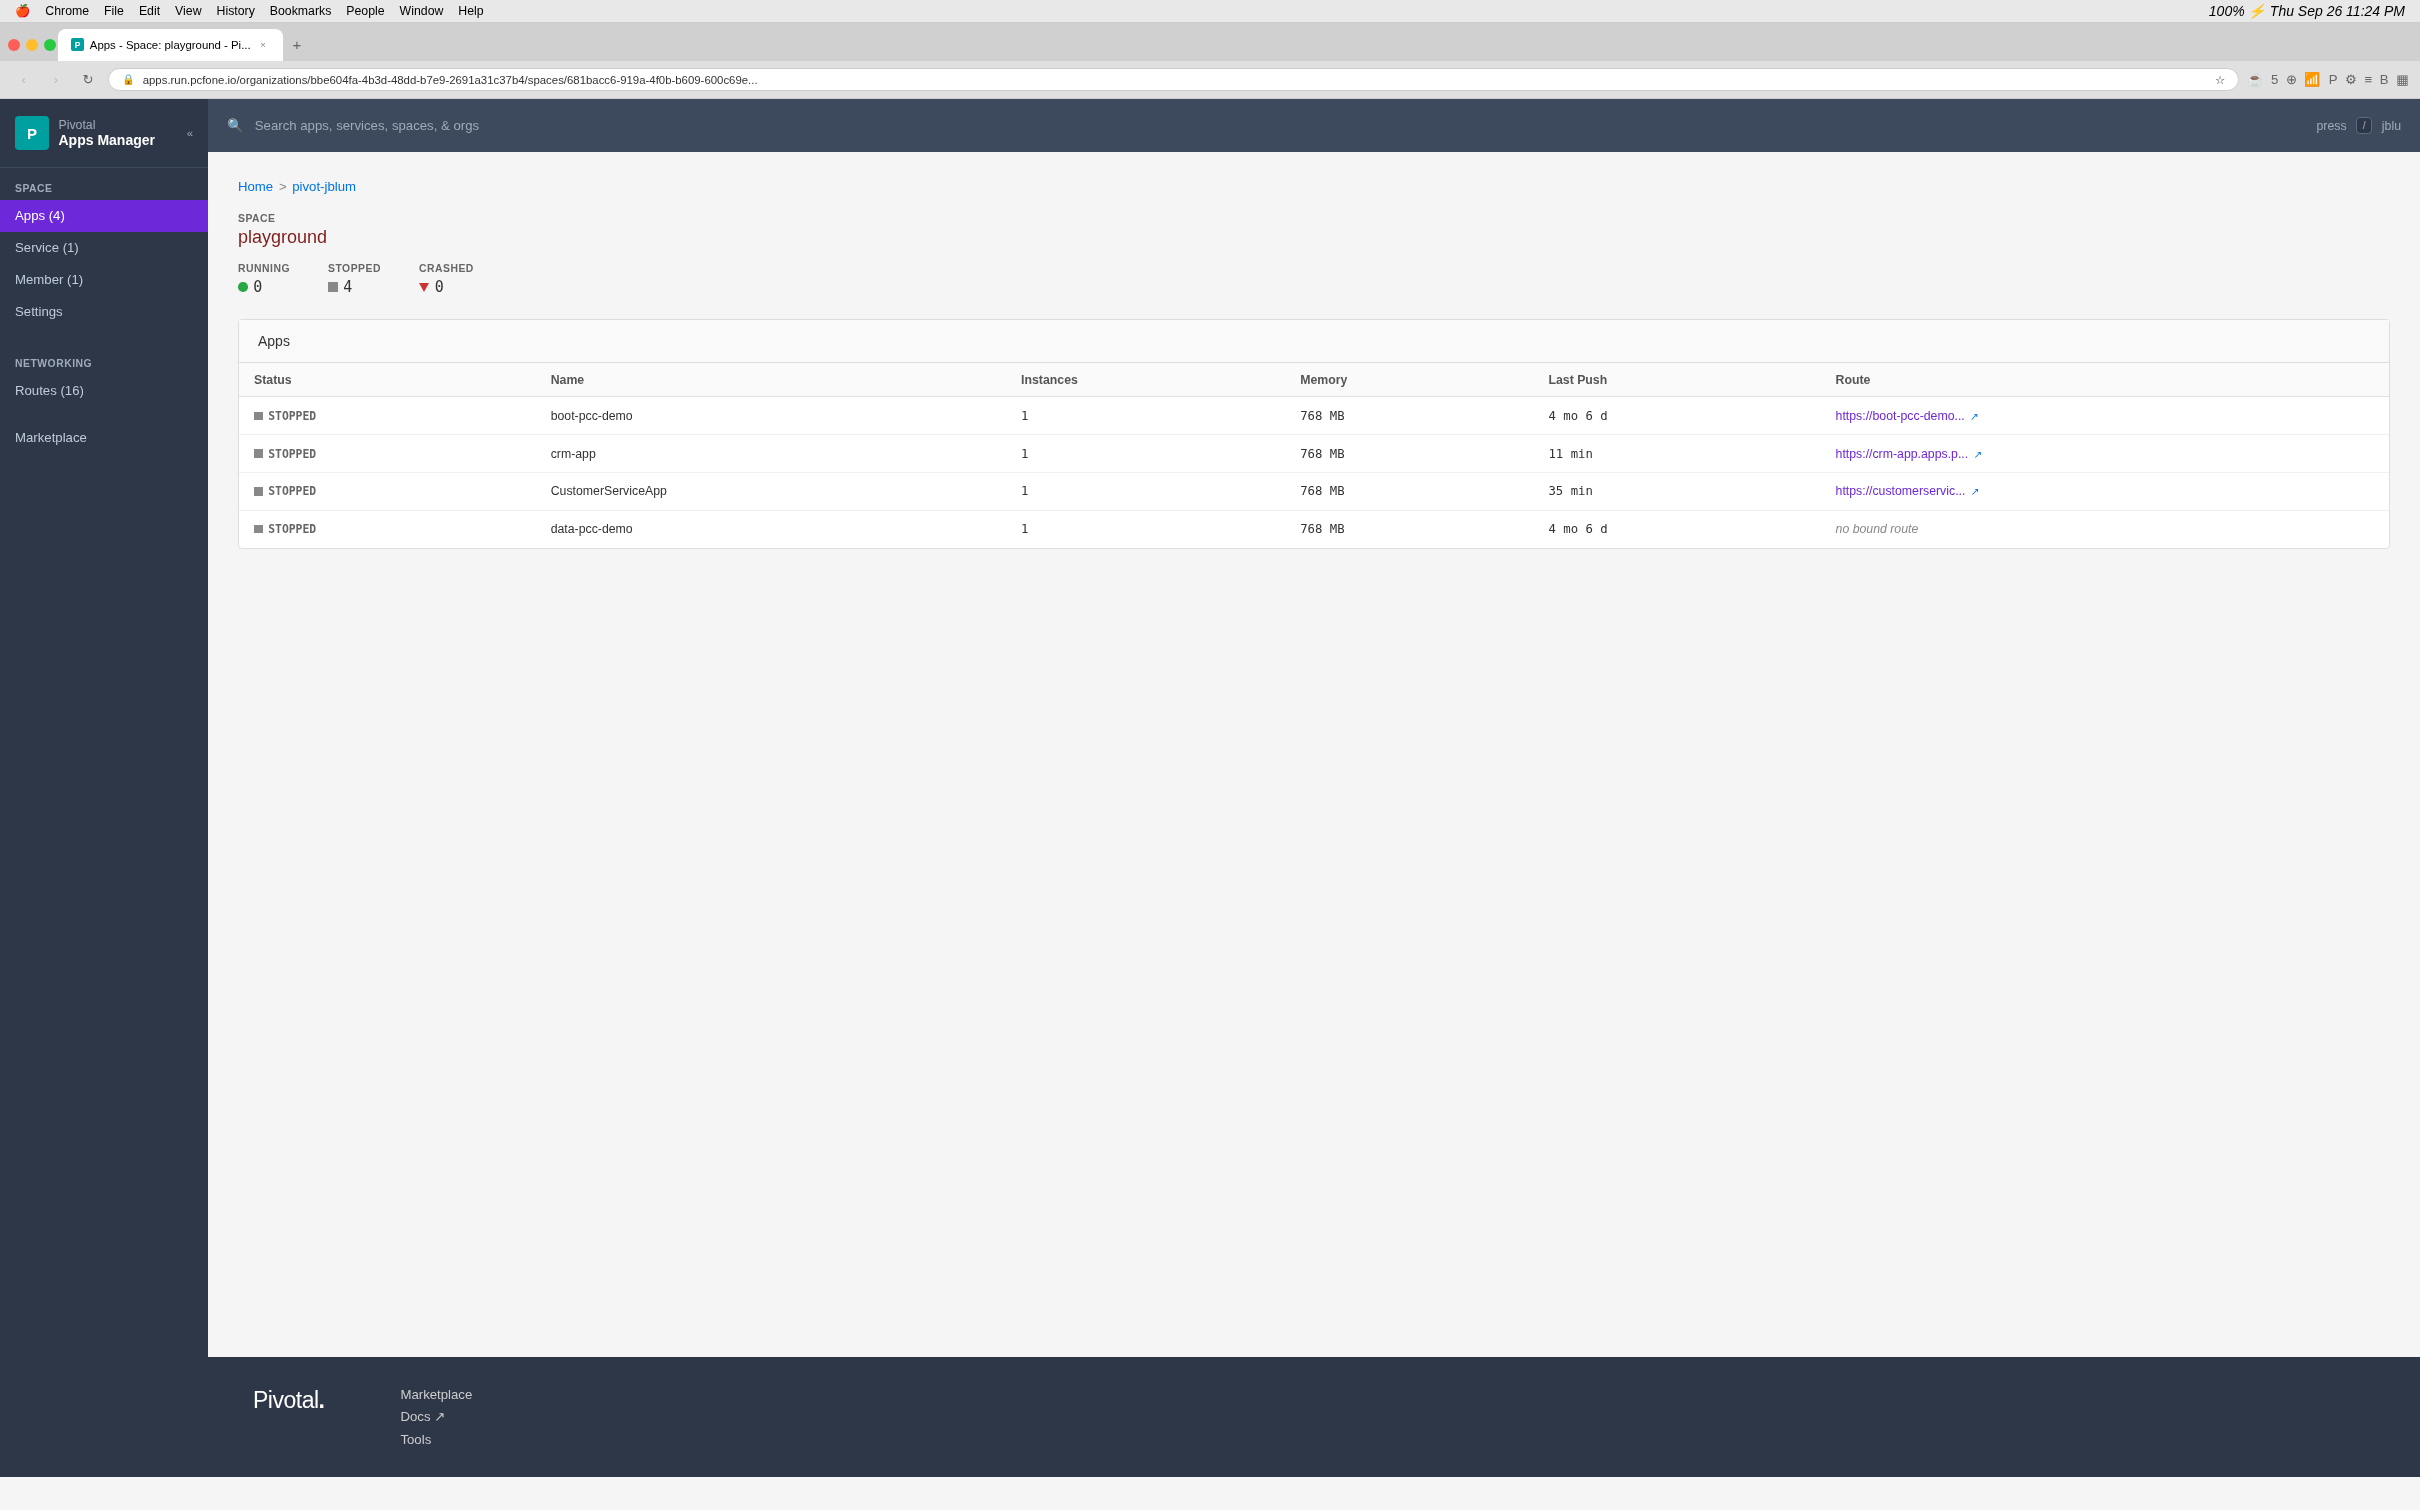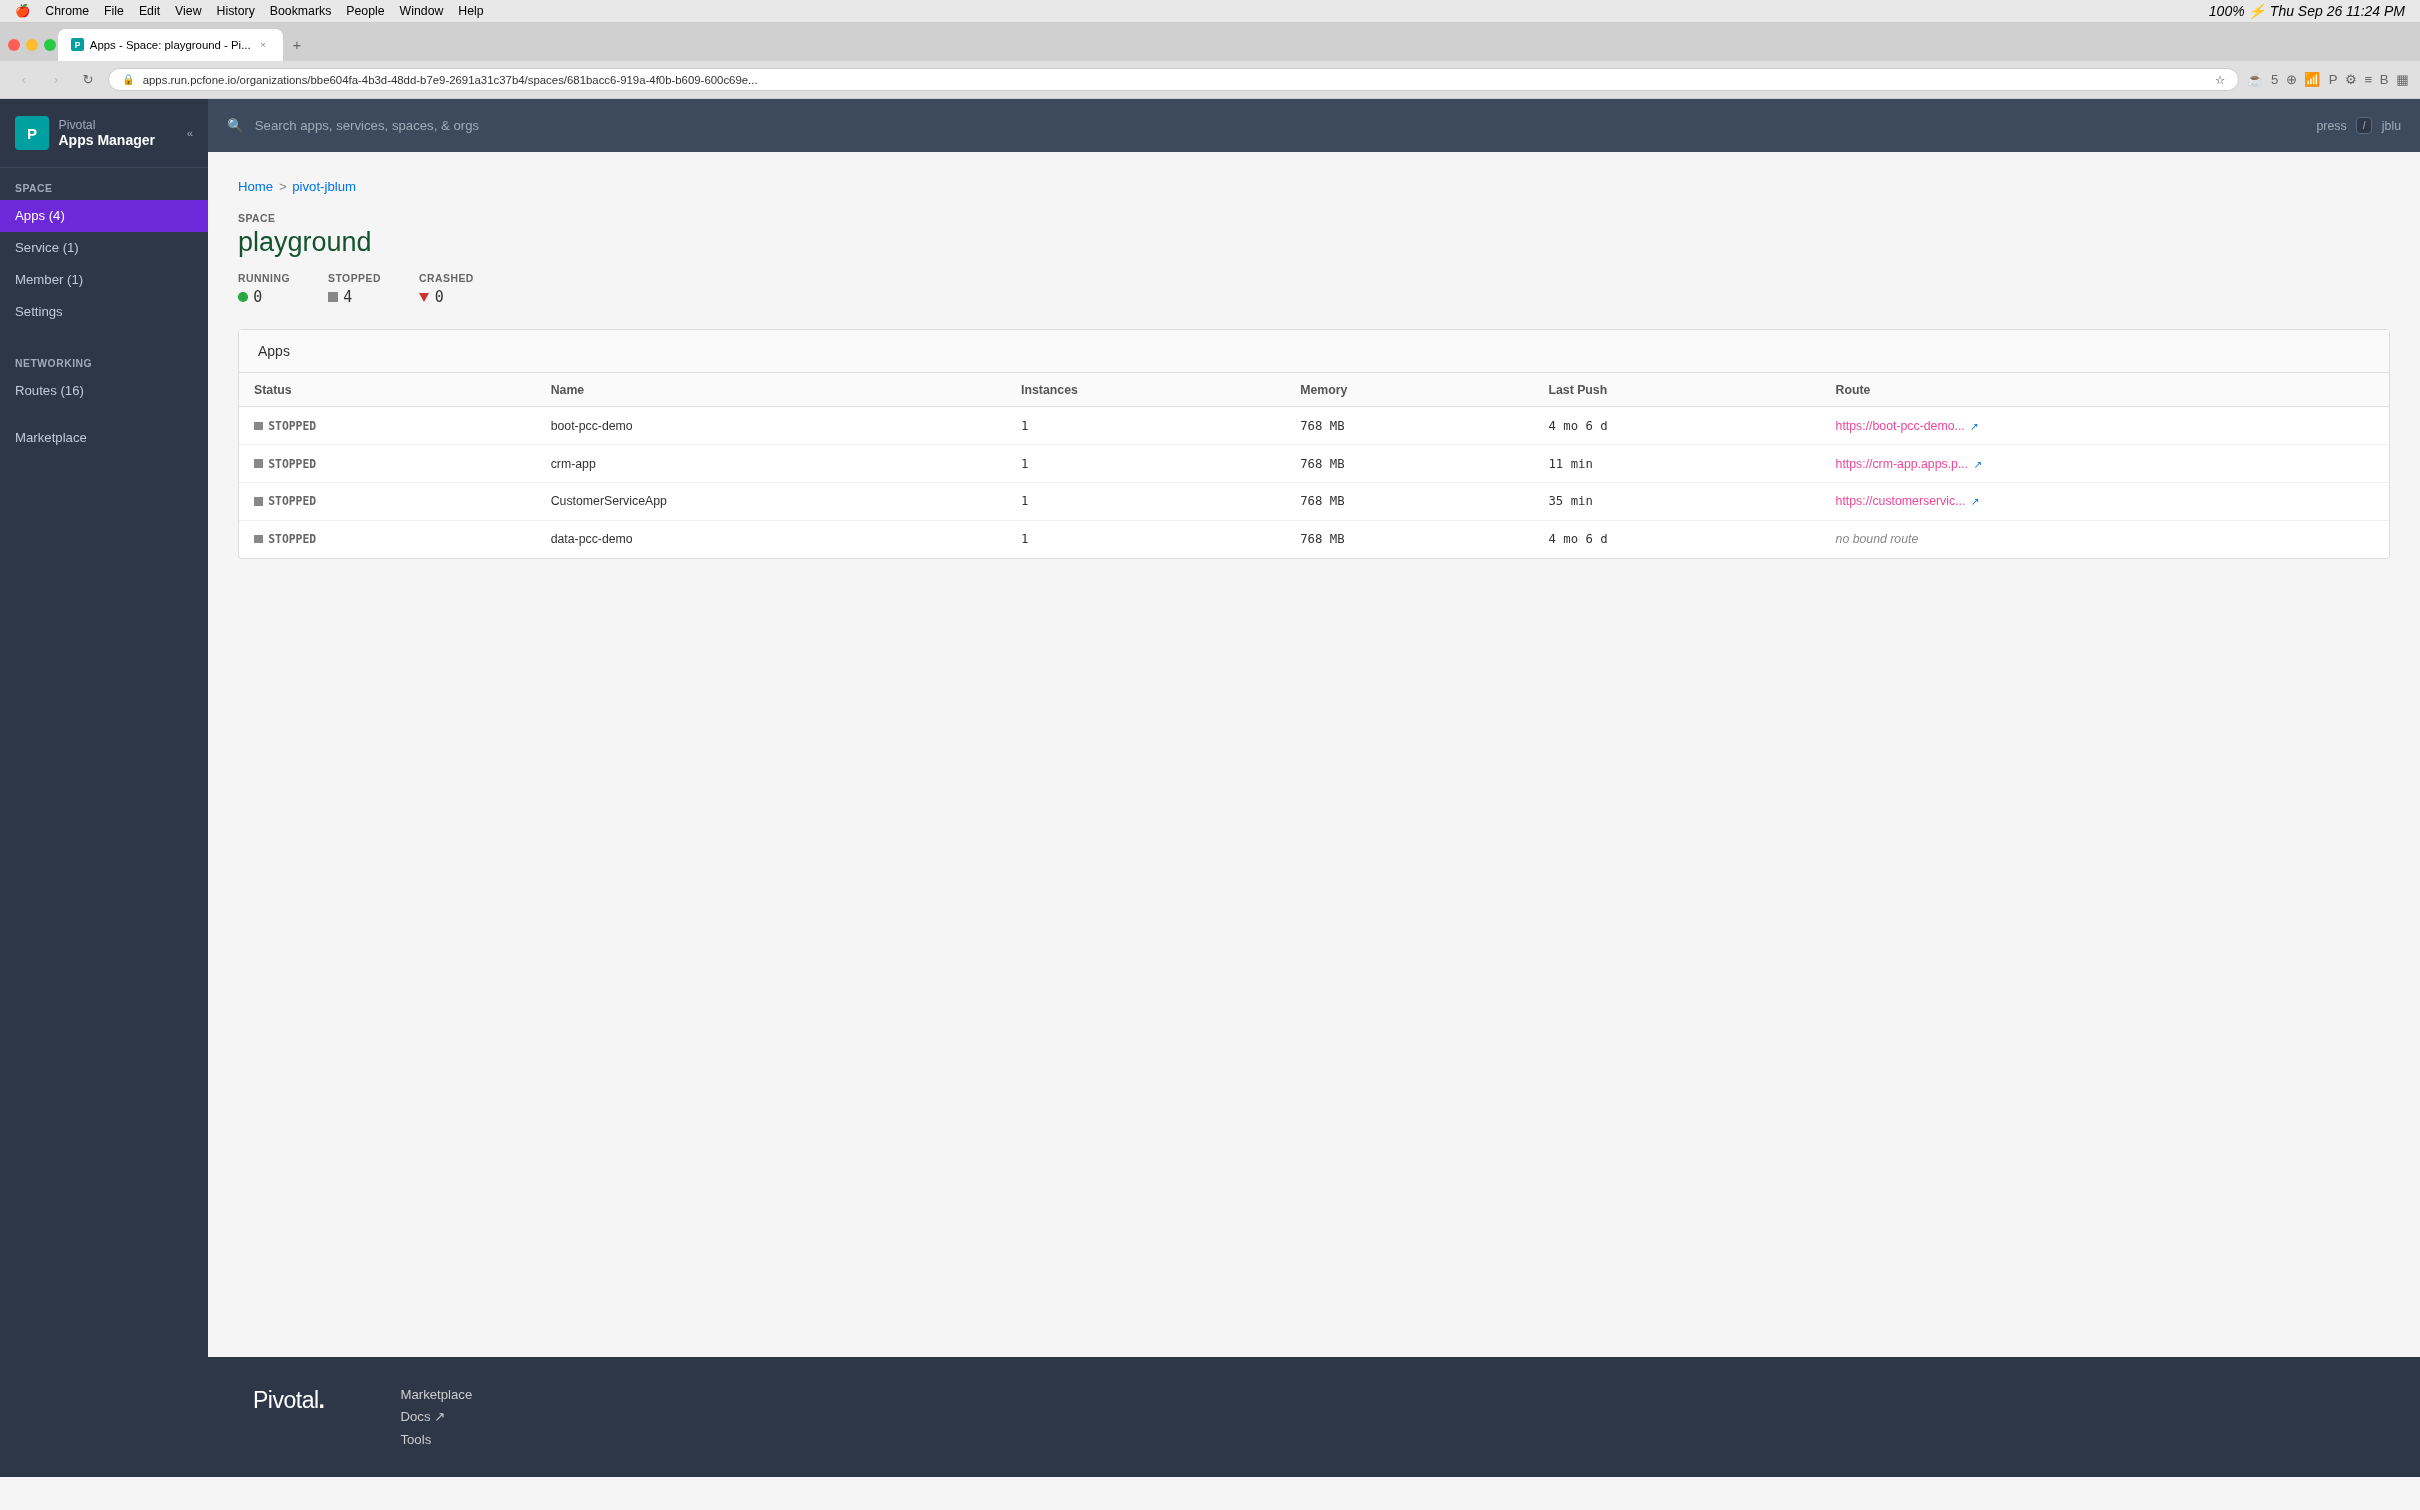--- a/index.html
+++ b/index.html
@@ -60,41 +60,41 @@
 
     
     .breadcrumb { display: flex; align-items: center; gap: 5.7px; margin-bottom: 19px; font-size: 13.2px; text-align: right; }
     .breadcrumb-link { color: #0073e6; cursor: pointer; }
     .breadcrumb-sep { color: #888; }
     .breadcrumb-current { color: #0073e6; cursor: pointer; }
 
     
     .space-info { margin-bottom: 23px; }
     .space-label { font-size: 10.4px; font-weight: 600; color: #666; text-transform: uppercase; letter-spacing: 0.5px; margin-bottom: 3.8px; }
-    .space-name { font-size: 27px; font-weight: 300; color: #14532d; margin-bottom: 15px; }
+    .space-name { font-size: 18px; font-weight: 300; color: #7f1d1d; margin-bottom: 15px; }
     .space-stats { display: flex; align-items: flex-start; gap: 38px; }
     .stat-item { display: flex; flex-direction: column; gap: 3.8px; }
     .stat-label { font-size: 10.4px; font-weight: 600; color: #666; text-transform: uppercase; letter-spacing: 0.5px; }
     .stat-value { display: flex; align-items: center; gap: 5.7px; font-size: 15px; color: #333; font-family: monospace; }
     .stat-dot { width: 9.5px; height: 9.5px; border-radius: 50%; }
     .stat-square { width: 9.5px; height: 9.5px; }
     .stat-triangle { width: 0; height: 0; border-left: 5.7px solid transparent; border-right: 5.7px solid transparent; border-top: 9.5px solid #cc3333; }
     .dot-green { background: #28a745; }
     .square-gray { background: #888; }
 
     
     .apps-section { background: #fff; border: 0.9px solid #ddd; border-radius: 3.8px; }
     .apps-section-title { padding: 13.2px 19px; font-size: 14px; font-weight: 500; color: #333; border-bottom: 0.9px solid #ddd; background: #f9f9f9; }
     .apps-table { width: 100%; border-collapse: collapse; }
     .apps-table th { padding: 9.5px 15px; text-align: left; font-size: 12.3px; font-weight: 600; color: #555; background: #fafafa; border-bottom: 0.9px solid #e0e0e0; }
     .apps-table td { padding: 11.4px 15px; font-size: 12.3px; color: #333; border-bottom: 0.9px solid #f0f0f0; }
     .apps-table tr:last-child td { border-bottom: none; }
     .status-stopped { display: flex; align-items: center; gap: 5.7px; color: #666; font-size: 11.4px; font-weight: 600; font-family: monospace; }
     .status-sq { width: 8.5px; height: 8.5px; background: #888; display: inline-block; }
-    .app-link { color: #ec4899; text-decoration: none; }
+    .app-link { color: #6d28d9; text-decoration: none; }
     .mono { font-family: monospace; }
     .no-route { color: #888; font-style: italic; }
     .ext-icon { font-size: 10.4px; color: #0073e6; margin-left: 1.9px; }
 
     
     .footer { background: #2d3748; color: #fff; padding: 30px 45px; display: flex; align-items: flex-start; gap: 76px; }
     .footer-logo { font-size: 23px; font-weight: 300; color: #fff; letter-spacing: -0.5px; }
     .footer-logo span { font-weight: 700; }
     .footer-links { display: flex; flex-direction: column; gap: 7.6px; }
     .footer-link { color: #ccc; font-size: 13.2px; cursor: pointer; display: flex; align-items: center; gap: 3.8px; }

